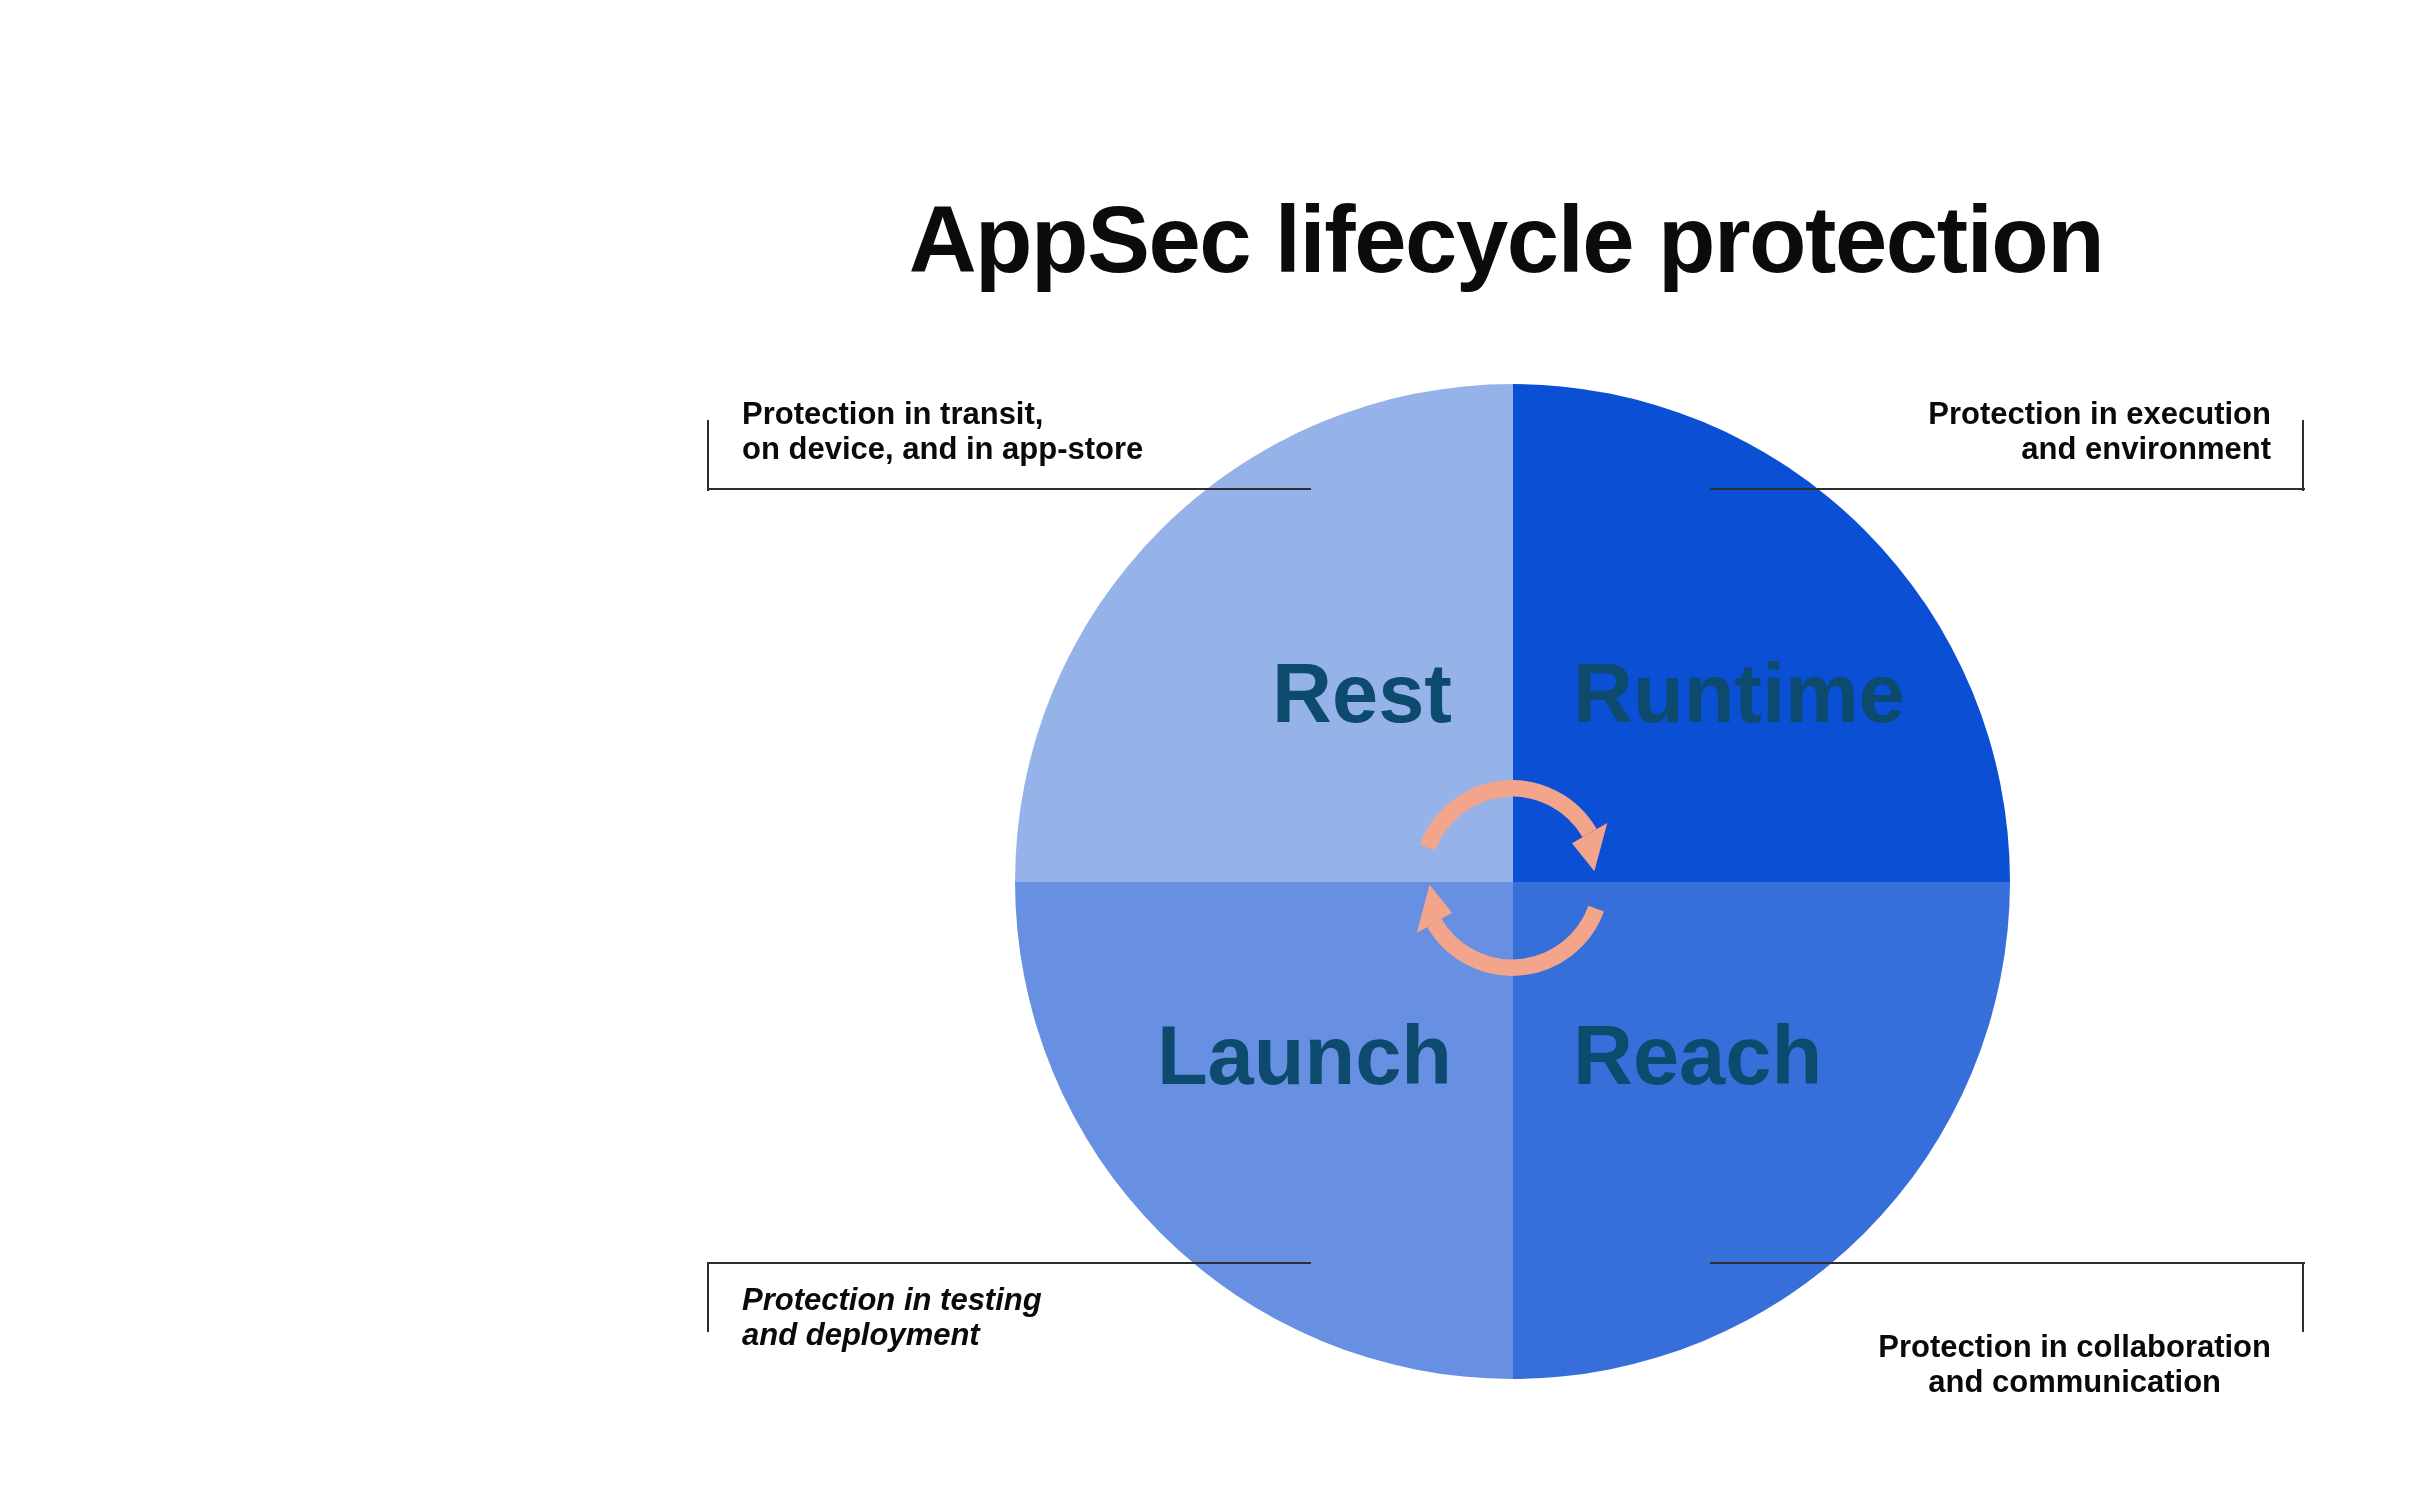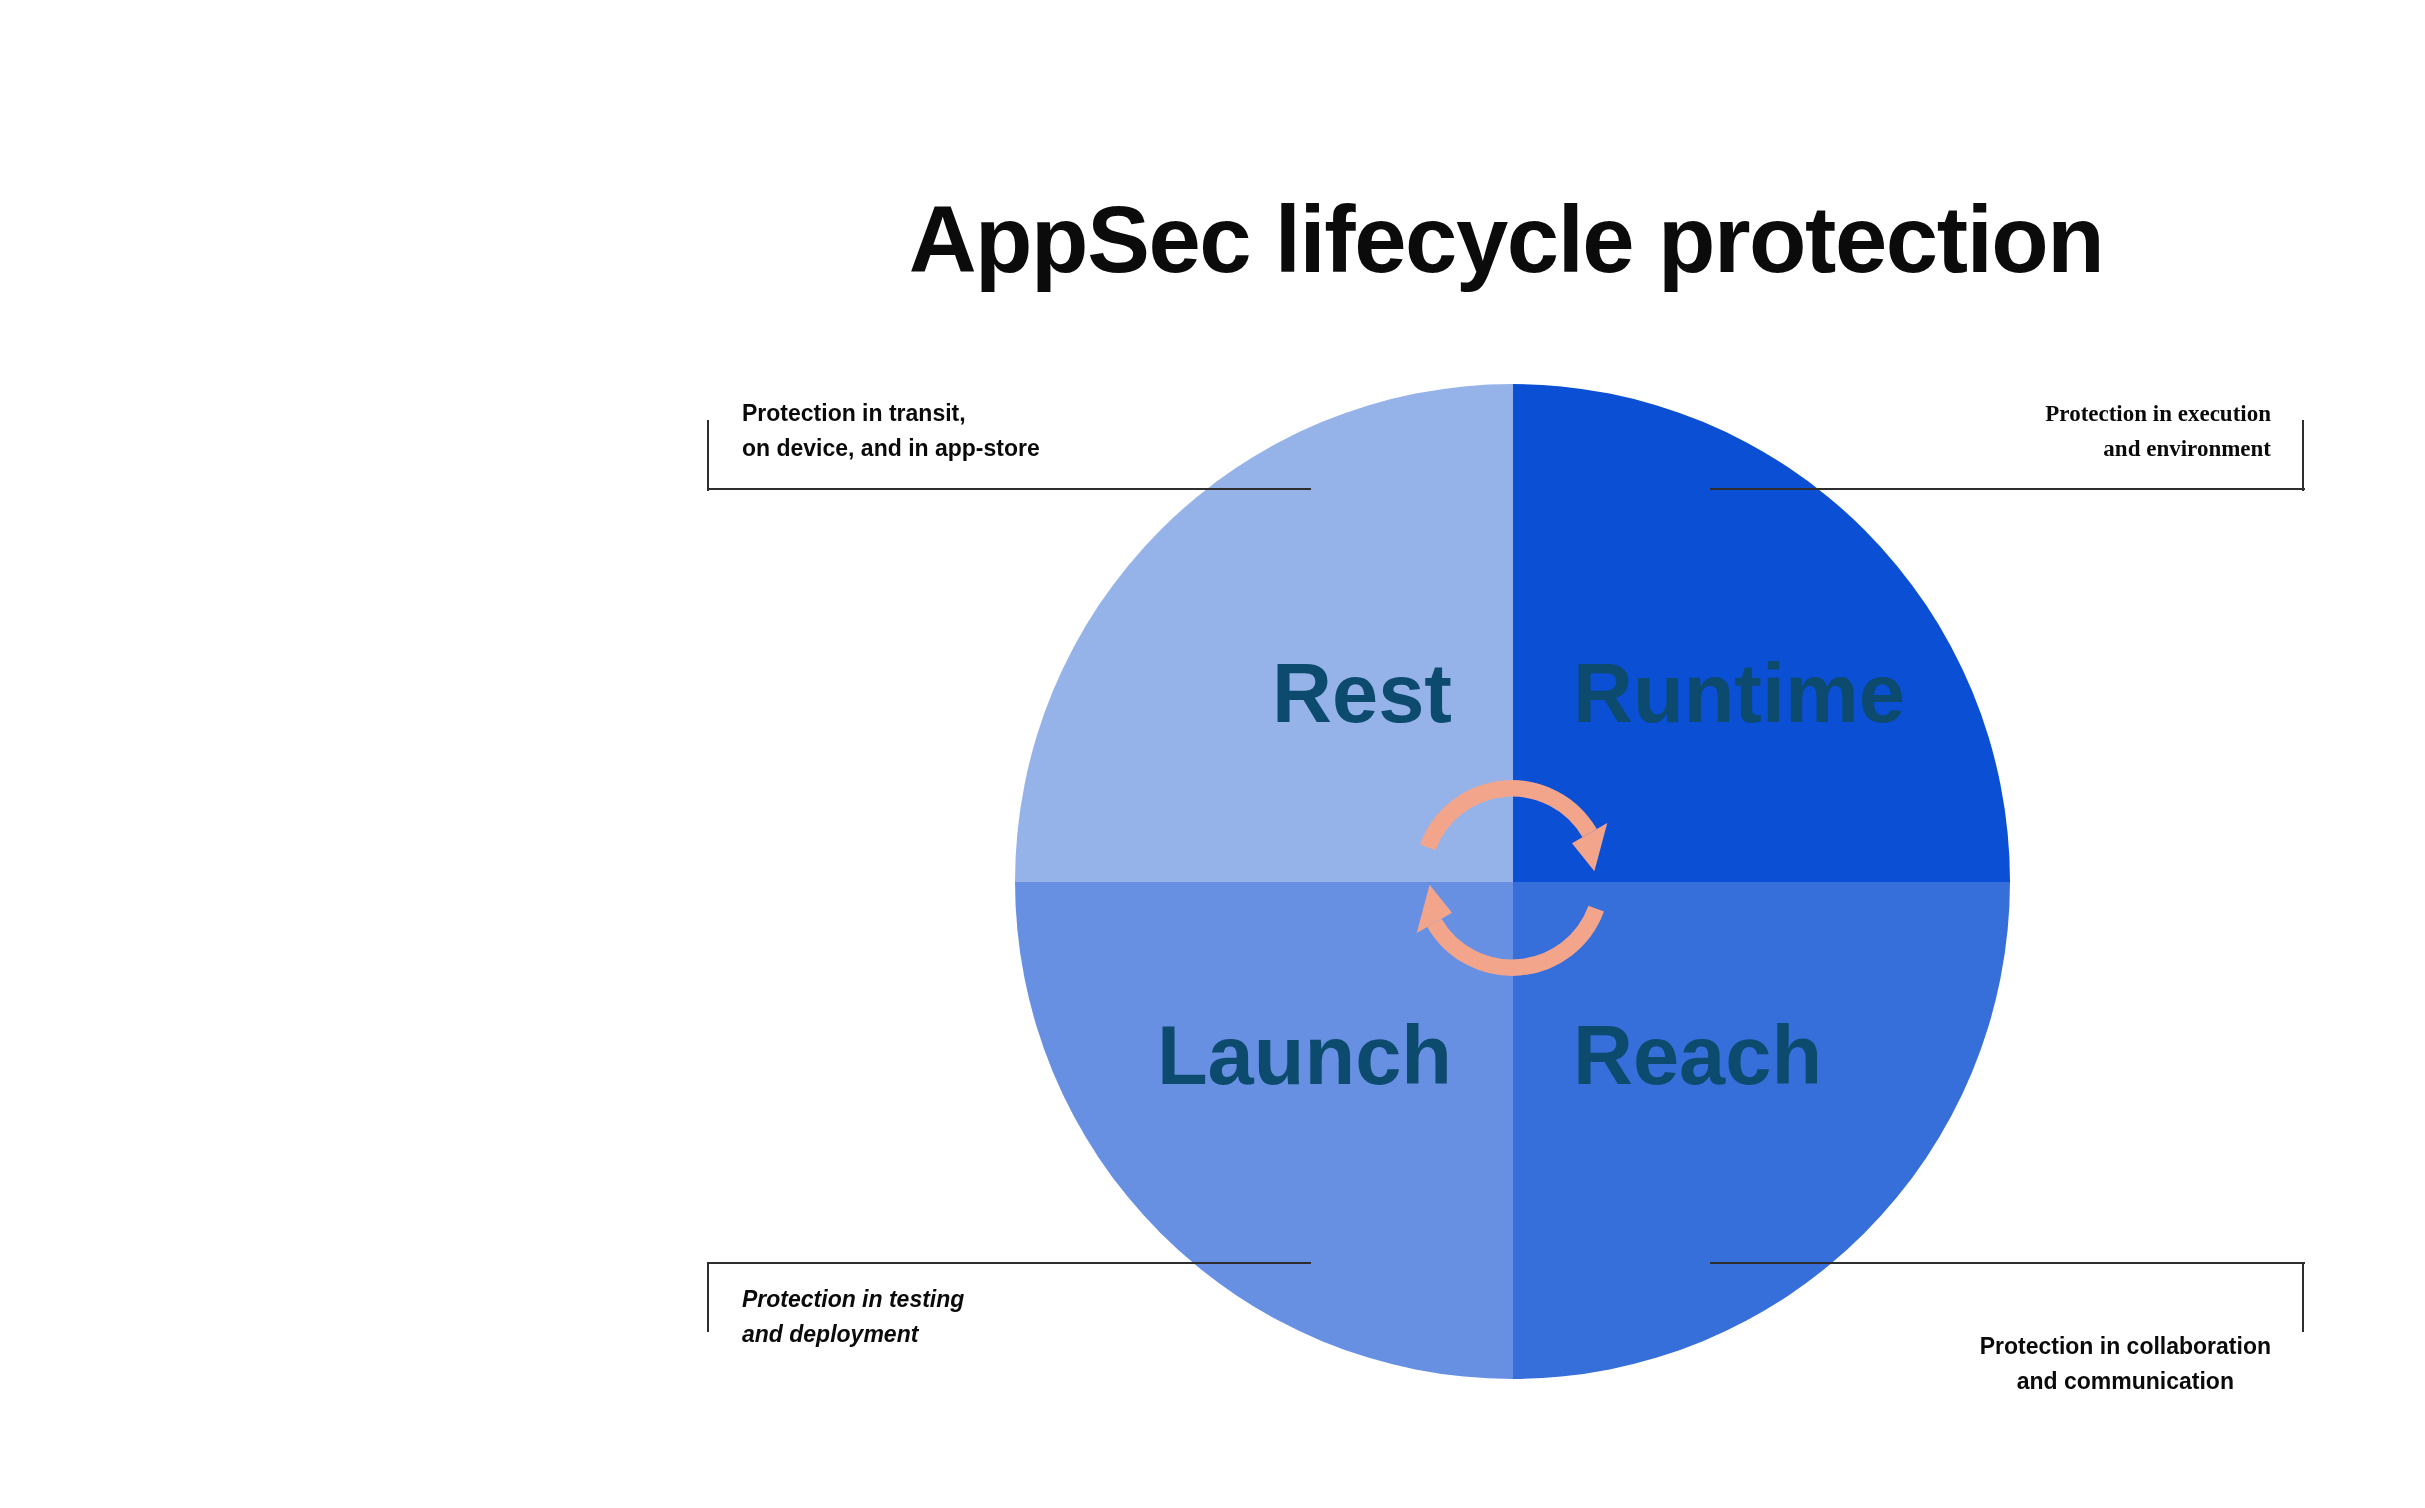--- a/index.html
+++ b/index.html
@@ -41,27 +41,27 @@
   .ql-runtime { top: 652px; left: 1573px; }
   .ql-launch  { top: 1014px; right: 1560px; text-align: right; }
   .ql-reach   { top: 1014px; left: 1573px; }
   .cycle-icon {
     position: absolute;
     left: 1386px; top: 752px;
     width: 252px; height: 252px;
   }
   .callout-text {
     position: absolute;
-    font-size: 23px; line-height: 35px;
+    font-size: 31px; line-height: 35px;
     font-weight: 600;
     color: #0a0a0a;
     white-space: pre-line;
   }
   .ct-tl { left: 742px;  top: 396px;  text-align: left; }
-  .ct-tr { right: 741px; top: 396px;  text-align: right; font-family: Liberation Serif, serif; }
+  .ct-tr { right: 741px; top: 396px;  text-align: right; }
   .ct-bl { left: 742px;  top: 1282px; text-align: left; font-style: italic; }
   .ct-br { right: 741px; top: 1282px; text-align: center; margin-top: 47px; }
   .cline { position: absolute; background: #2e2e2e; }
   .hl-tl { left: 707px; top: 488px; width: 604px; height: 2.4px; }
   .vl-tl { left: 707px; top: 420px;  width: 2.4px;  height: 71px; }
   .hl-tr { left: 1710px; top: 488px; width: 595px; height: 2.4px; }
   .vl-tr { left: 2302px; top: 420px;  width: 2.4px;  height: 71px; }
   .hl-bl { left: 707px; top: 1262px; width: 604px; height: 2.4px; }
   .vl-bl { left: 707px; top: 1262px; width: 2.4px;  height: 70px; }
   .hl-br { left: 1710px; top: 1262px; width: 595px; height: 2.4px; }

